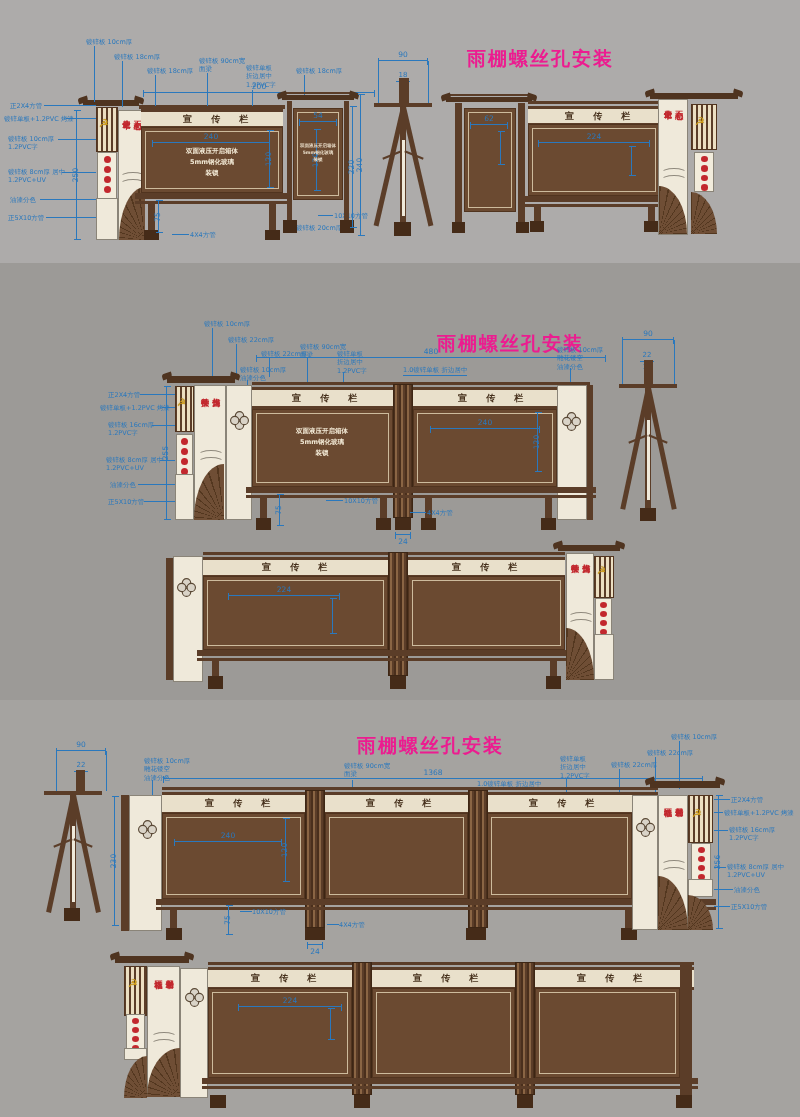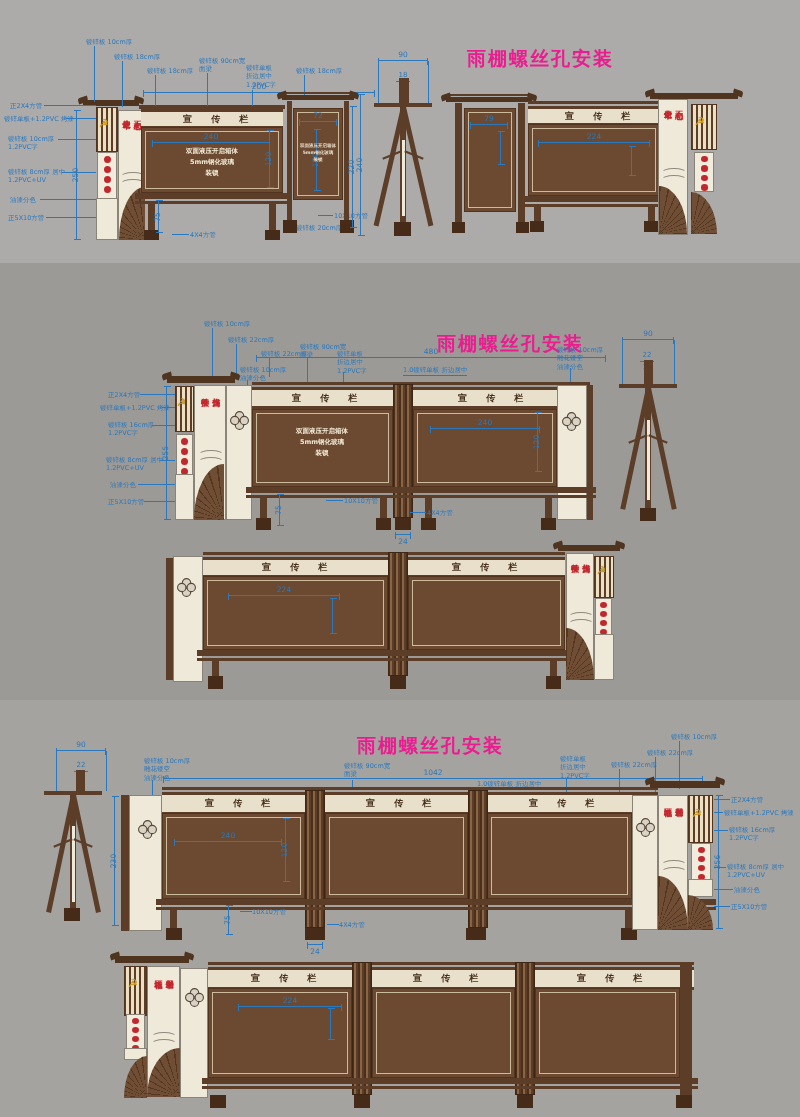--- a/index.html
+++ b/index.html
@@ -152,21 +152,21 @@
   <div class="lbl" style="left:296px;top:224px">镀锌板 20cm厚</div>
 
   <div class="fr" style="left:286px;top:92px;width:64px;height:2px"></div>
   <div class="roof" style="left:282px;top:95px;width:72px;height:5px"></div>
   <div class="fr" style="left:287px;top:101px;width:5px;height:120px"></div>
   <div class="fr" style="left:344px;top:101px;width:5px;height:120px"></div>
   <div class="pnl" style="left:293px;top:108px;width:50px;height:92px">
       <div class="in"></div>
     </div>
   <div class="hd" style="left:299px;top:121px;width:38px">
-      <span>72</span>
+      <span>54</span>
     </div>
   <div class="vd" style="left:316px;top:129px;height:62px">
       <span>170</span>
     </div>
   <div class="btxt sm" style="left:297px;top:142px;width:42px">
     <div>双面液压开启箱体</div>
     <div>5mm钢化玻璃</div>
     <div>装锁</div>
   </div>
   <div class="foot" style="left:283px;top:220px;width:14px;height:13px"></div>
@@ -195,21 +195,21 @@
   <div class="foot" style="left:394px;top:222px;width:17px;height:14px"></div>
 
   <div class="fr" style="left:450px;top:94px;width:78px;height:2px"></div>
   <div class="roof" style="left:446px;top:97px;width:86px;height:5px"></div>
   <div class="fr" style="left:455px;top:103px;width:7px;height:120px"></div>
   <div class="fr" style="left:518px;top:103px;width:7px;height:120px"></div>
   <div class="pnl" style="left:464px;top:108px;width:52px;height:104px">
       <div class="in"></div>
     </div>
   <div class="hd" style="left:470px;top:124px;width:38px">
-      <span>79</span>
+      <span>62</span>
     </div>
   <div class="vd" style="left:500px;top:131px;height:34px"></div>
   <div class="foot" style="left:452px;top:222px;width:13px;height:11px"></div>
   <div class="foot" style="left:516px;top:222px;width:13px;height:11px"></div>
   <div class="fr" style="left:528px;top:101px;width:132px;height:3px"></div>
   <div class="hdr" style="left:528px;top:106px;width:132px;height:14px"></div>
   <div class="htx" style="left:565px;top:110px">宣 传 栏</div>
   <div class="pnl" style="left:528px;top:124px;width:132px;height:72px">
       <div class="in"></div>
     </div>
@@ -452,21 +452,21 @@
   <div class="fr" style="left:70px;top:795px;width:6px;height:116px"></div>
   <div class="wp" style="left:72px;top:826px;width:3px;height:76px;box-shadow:none"></div>
   <div class="brc" style="left:53px;top:842px;width:20px;transform:rotate(-22deg)"></div>
   <div class="brc" style="left:73px;top:842px;width:20px;transform:rotate(22deg)"></div>
   <div class="foot" style="left:64px;top:908px;width:16px;height:13px"></div>
   <div class="vd" style="left:114px;top:796px;height:130px">
       <span>230</span>
     </div>
 
   <div class="hd" style="left:163px;top:778px;width:540px">
-      <span>1042</span>
+      <span>1368</span>
     </div>
   <div class="lbl" style="left:144px;top:757px">镀锌板 10cm厚
 雕花镂空
 油漆分色</div>
   <div class="ld" style="left:152px;top:780px;width:1px;height:15px"></div>
   <div class="lbl" style="left:344px;top:762px">镀锌板 90cm宽
 面梁</div>
   <div class="ld" style="left:352px;top:780px;width:1px;height:10px"></div>
   <div class="lbl" style="left:477px;top:780px">1.0镀锌单板 折边居中</div>
   <div class="ld" style="left:477px;top:789px;width:60px;height:1px"></div>

